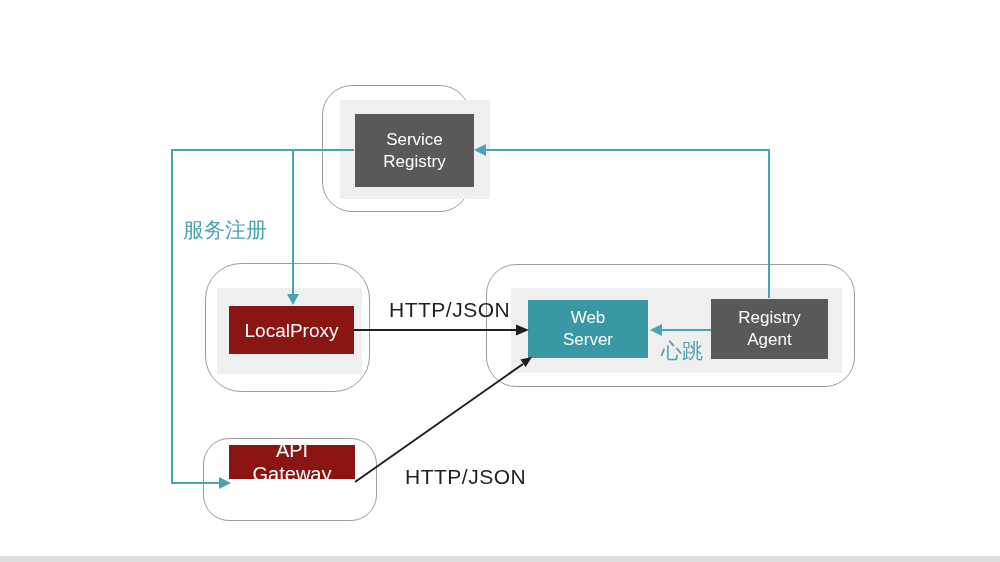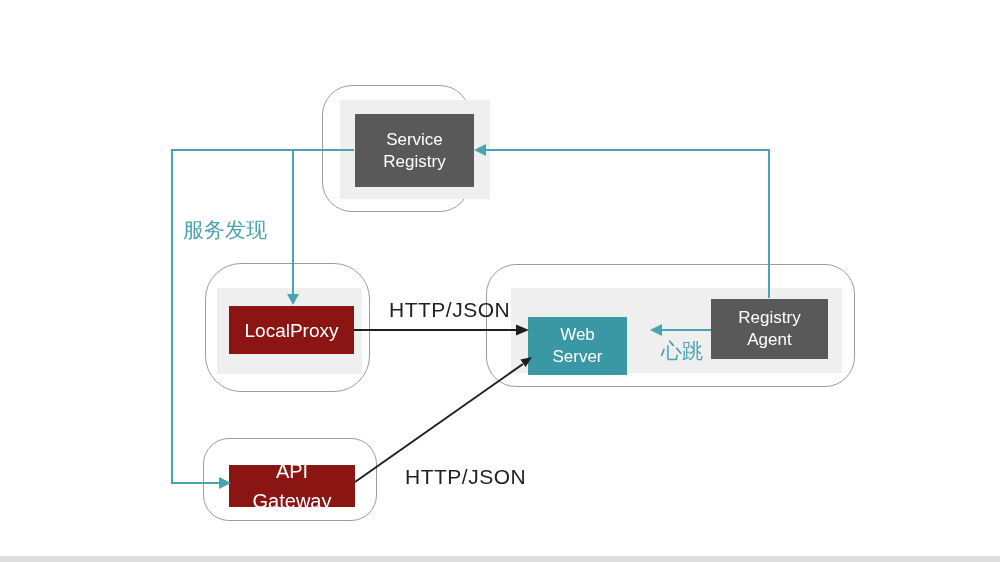--- a/index.html
+++ b/index.html
@@ -59,27 +59,27 @@
     <div class="node node-gray" style="left:32px;top:28px;width:119px;height:73px;">Service
 Registry</div>
   </div>
 
   <div class="container" style="left:205px;top:263px;width:165px;height:129px;border-radius:36px;padding-left:40px;">
     <div class="pad" style="left:11px;top:24px;width:145px;height:86px;"></div>
     <div class="node node-red" style="left:23px;top:42px;width:125px;height:48px;font-size:19px;">LocalProxy</div>
   </div>
 
   <div class="container" style="left:203px;top:438px;width:174px;height:83px;border-radius:26px;">
-    <div class="node node-red" style="left:25px;top:26px;width:126px;height:42px;line-height:30px;">API
+    <div class="node node-red" style="left:25px;top:6px;width:126px;height:34px;line-height:24px;">API
 Gateway</div>
   </div>
 
   <div class="container" style="left:486px;top:264px;width:369px;height:123px;border-radius:30px;">
     <div class="pad" style="left:24px;top:23px;width:331px;height:85px;"></div>
-    <div class="node node-teal" style="left:41px;top:52px;width:99px;height:58px;">Web
+    <div class="node node-teal" style="left:41px;top:35px;width:120px;height:58px;">Web
 Server</div>
     <div class="node node-gray" style="left:224px;top:34px;width:117px;height:60px;">Registry
 Agent</div>
   </div>
 
   <svg class="wires" width="1000" height="562" viewBox="0 0 1000 562">
 
     <path class="wire-teal" d="M354,150 L172,150 L172,483 L221,483"></path>
     <polygon class="head-teal" points="231,483 219,477 219,489"></polygon>
 
@@ -92,18 +92,18 @@
     <line class="wire-teal" x1="711" y1="330" x2="660" y2="330"></line>
     <polygon class="head-teal" points="650,330 662,324 662,336"></polygon>
 
     <line class="wire-ink" x1="354" y1="330" x2="518" y2="330"></line>
     <polygon class="head-ink" points="529,330 516,324.5 516,335.5"></polygon>
 
     <line class="wire-ink" x1="355" y1="482" x2="523" y2="364"></line>
     <polygon class="head-ink" points="532,357 525.6,367 520.4,359.6"></polygon>
   </svg>
 
-  <div class="lbl lbl-teal" style="left:183px;top:216px;">服务发现</div>
+  <div class="lbl lbl-teal" style="left:183px;top:216px;">服务注册</div>
   <div class="lbl lbl-teal" style="left:661px;top:337px;text-align:center;">心跳</div>
   <div class="lbl lbl-ink" style="left:381px;top:298px;">HTTP/JSON</div>
   <div class="lbl lbl-ink" style="left:397px;top:465px;">HTTP/JSON</div>
 
 </div>
 
 </body></html>

